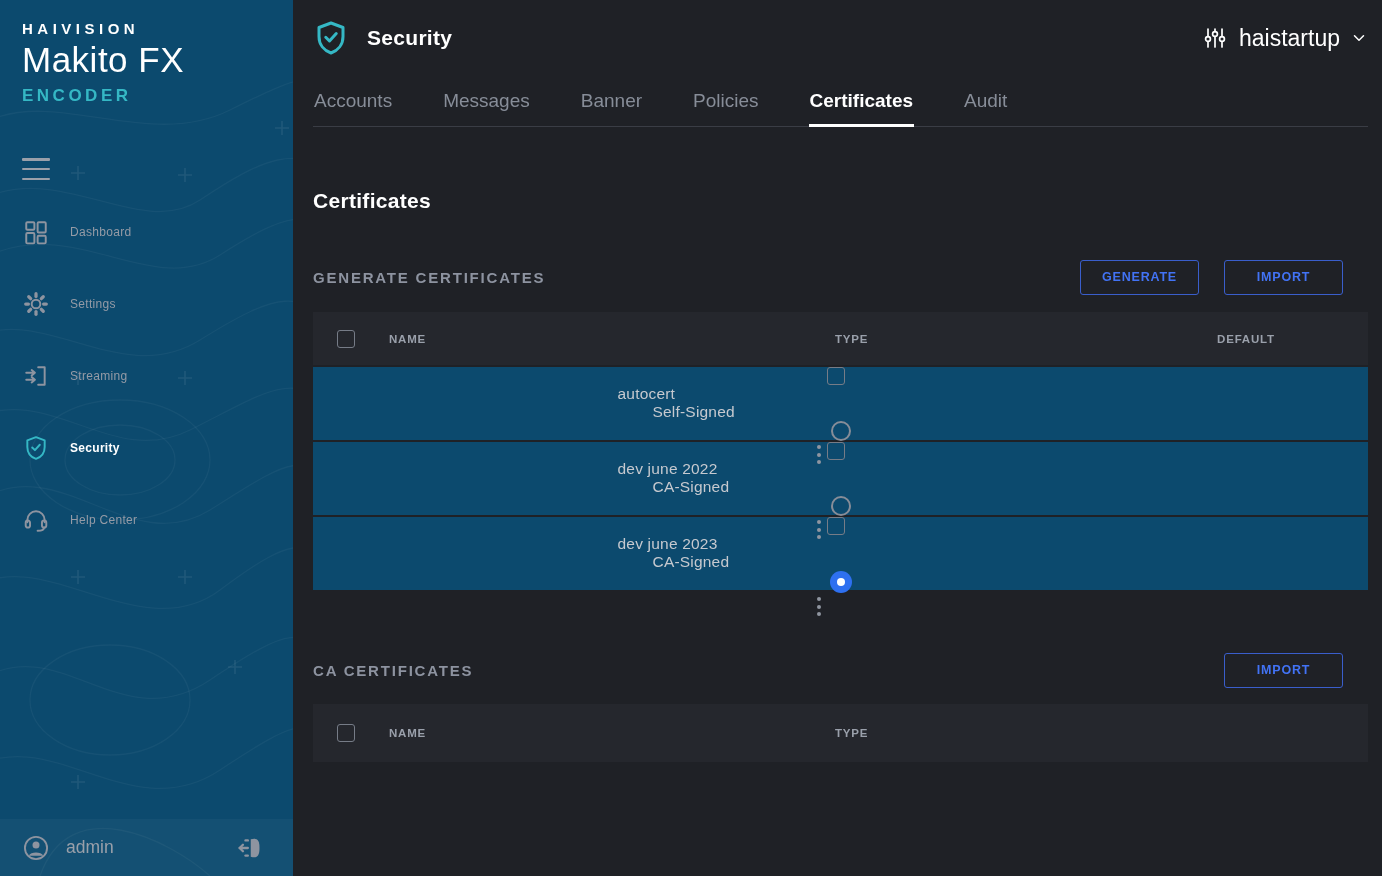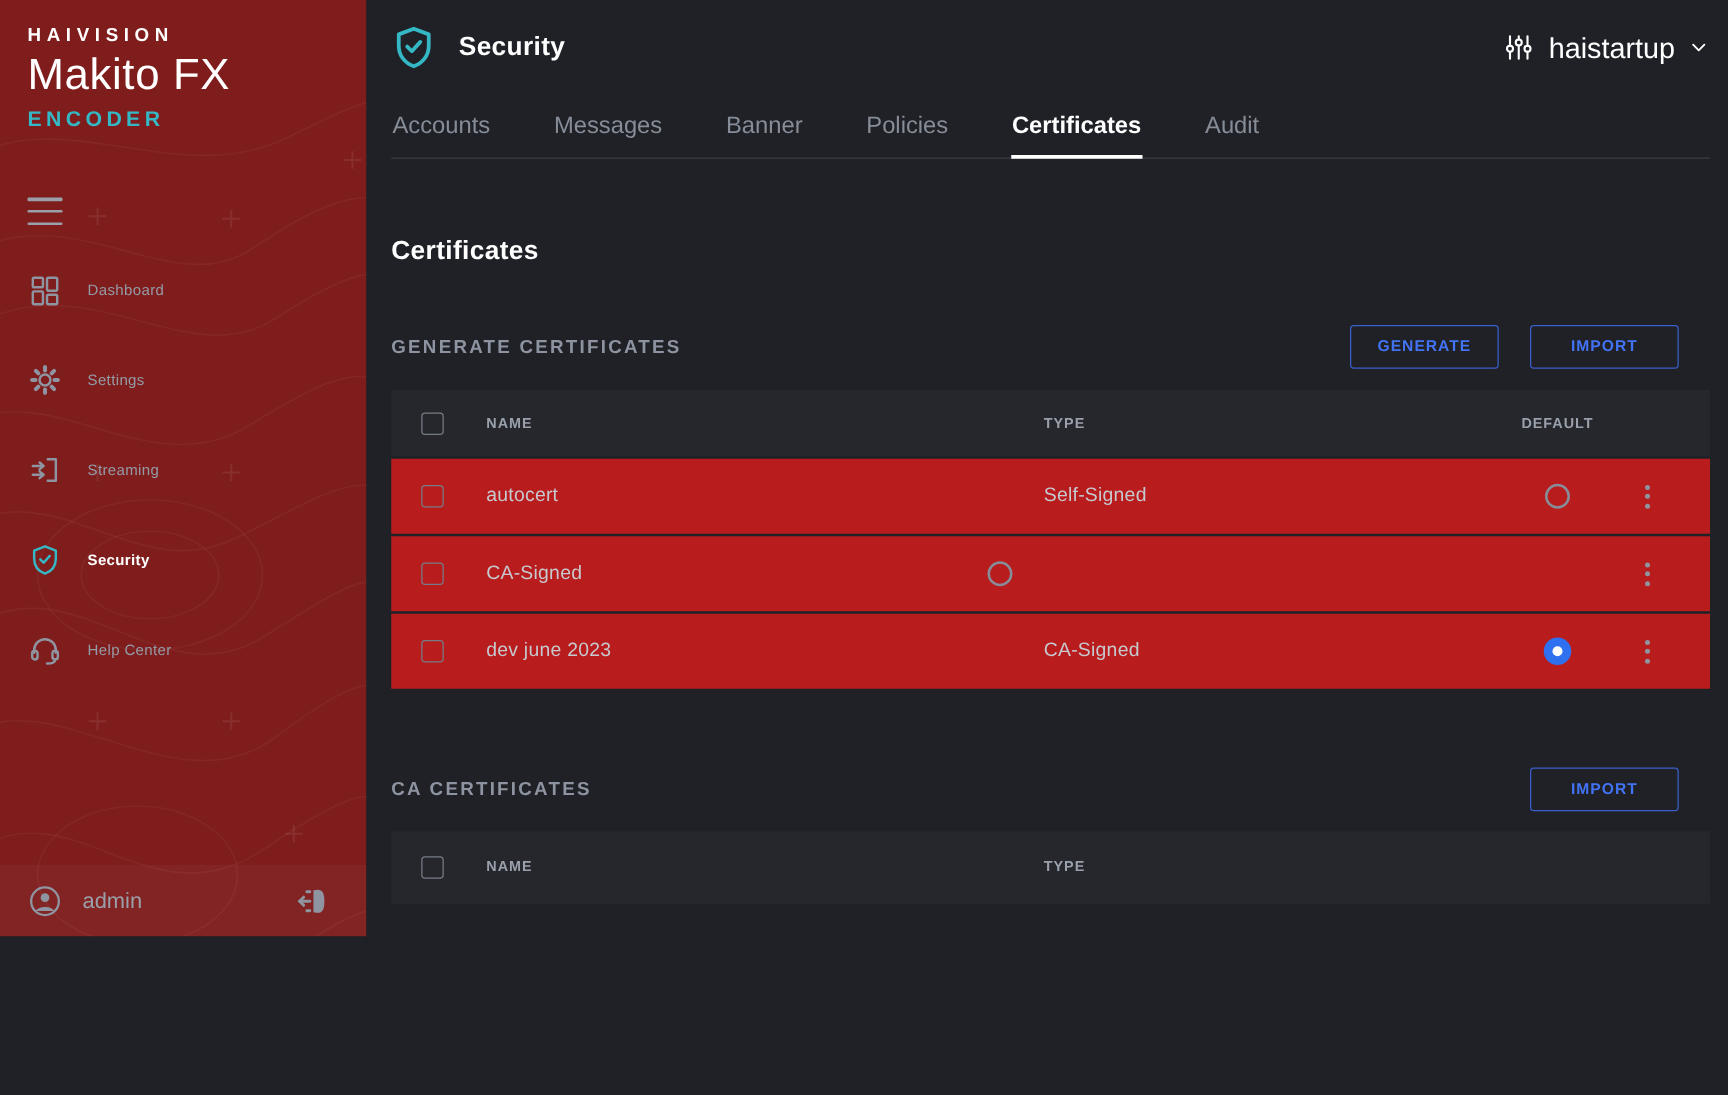--- a/index.html
+++ b/index.html
@@ -6,22 +6,22 @@
   html,body { width:1382px; height:876px; overflow:hidden; }
   body {
     font-family:"Liberation Sans", sans-serif;
     background:#1f2126;
     color:#e8eaee;
   }
   .app { display:flex; width:1382px; height:876px; }
 
   
   .sidebar {
-    position:relative; width:293px; height:749px;
-    background:#7f1d1d; flex:0 0 293px; overflow:hidden;
+    position:relative; width:293px; height:876px;
+    background:#0c4a6e; flex:0 0 293px; overflow:hidden;
   }
   .sidebar-pattern { position:absolute; inset:0; pointer-events:none; }
   .sidebar-content { position:relative; z-index:2; height:100%; display:flex; flex-direction:column; }
   .brand { padding:20px 0 0 22px; }
   .brand-company {
     color:#ffffff; font-size:15px; font-weight:bold; letter-spacing:4.5px;
   }
   .brand-product {
     color:#ffffff; font-size:35px; font-weight:400; letter-spacing:0.5px; margin-top:3px;
   }
@@ -82,21 +82,21 @@
     border:1px solid #3a5ecb; border-radius:3px; color:#4273f5;
     font-family:"Liberation Sans", sans-serif; font-size:12.5px; font-weight:bold; letter-spacing:0.8px;
     cursor:pointer; display:flex; align-items:center; justify-content:center;
   }
 
   .table { margin-top:17px; width:100%; }
   .table.ca { margin-top:16px; }
   .t-row { display:flex; align-items:center; }
   .t-head { background:#25272d; height:53px; }
   .table.ca .t-head { height:58px; }
-  .t-body-row { background:#b91c1c; height:60px; margin-top:2px; }
+  .t-body-row { background:#0c4a6e; height:73px; margin-top:2px;flex-direction:column; }
   .col-check { width:76px; padding-left:24px; display:flex; align-items:center; }
   .col-name { width:446px; }
   .col-type { width:376px; }
   .col-default { width:70px; display:flex; justify-content:center; }
   .col-actions { flex:1; display:flex; justify-content:flex-end; padding-right:44px; }
   .th { color:#9aa0ab; font-size:11.5px; font-weight:bold; letter-spacing:0.8px; }
   .td { color:#c6c9cf; font-size:15.5px; letter-spacing:0.2px; }
   .checkbox {
     width:18px; height:18px; border:1.5px solid #767c87; border-radius:3px;
     background:transparent; cursor:pointer;
@@ -341,20 +341,21 @@
                 <i></i>
                 <i></i>
               </span>
             </div>
         </div>
 
         <div class="t-row t-body-row">
           <div class="col-check">
               <span class="checkbox"></span>
             </div>
+          <div class="col-name td">dev june 2022</div>
           <div class="col-type td">CA-Signed</div>
           <div class="col-default">
               <span class="radio"></span>
             </div>
           <div class="col-actions">
               <span class="kebab">
                 <i></i>
                 <i></i>
                 <i></i>
               </span>

